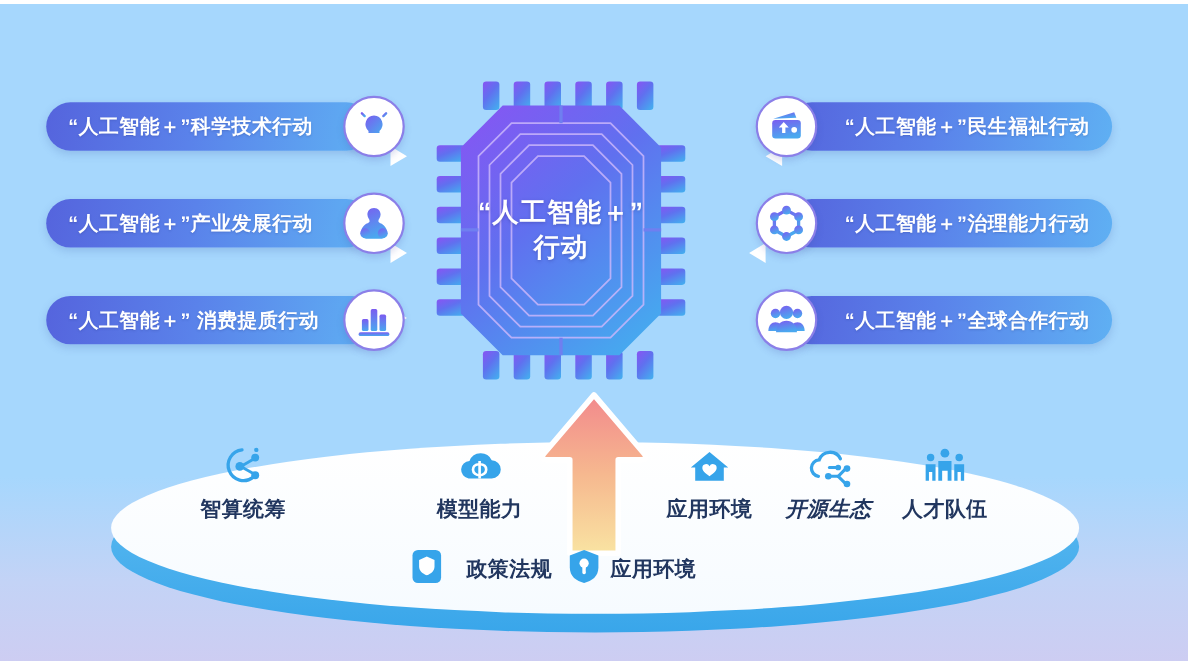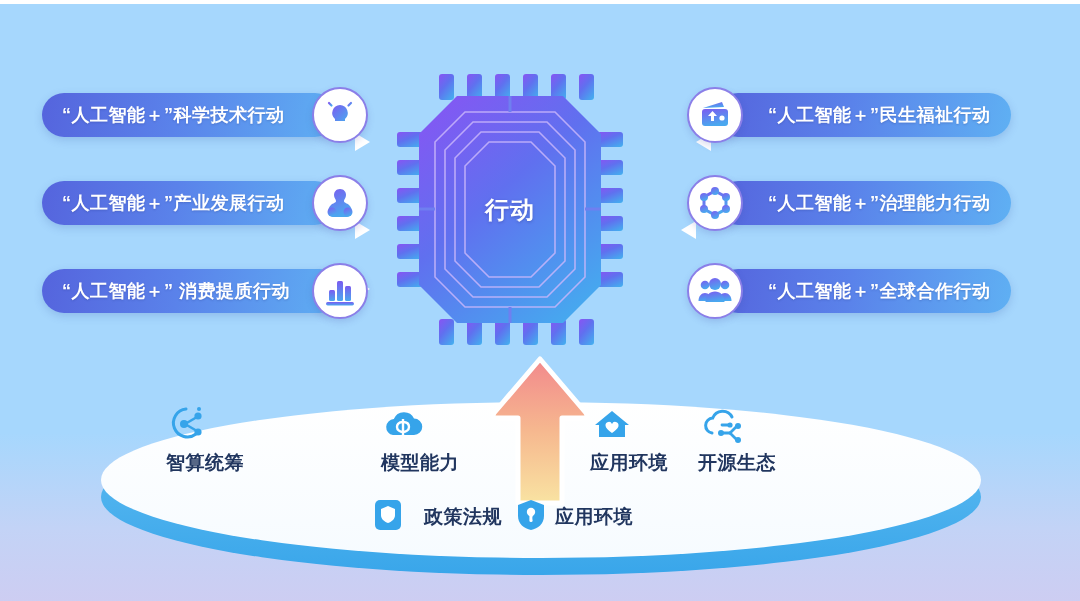--- a/index.html
+++ b/index.html
@@ -57,21 +57,21 @@
     border-top:9px solid transparent;border-bottom:9px solid transparent;
     border-right:15px solid #ffffff;
   }
 
   
   #arrow{position:absolute;left:486px;top:355px;}
 
   
   #disc{position:absolute;left:96px;top:385px;width:890px;height:200px;}
   #base-items{position:absolute;left:96px;top:385px;width:890px;height:200px;}
-  .bi{position:absolute;display:flex;flex-direction:column;align-items:flex-start;width:110px;}
+  .bi{position:absolute;display:flex;flex-direction:column;align-items:center;width:110px;}
   .bi .ico{height:44px;display:flex;align-items:flex-end;justify-content:center;}
   .bi .lbl{margin-top:5px;font-size:19px;font-weight:bold;color:#21365f;white-space:nowrap;letter-spacing:.5px;}
   .bi2{position:absolute;display:flex;flex-direction:row;align-items:center;gap:9px;}
   .bi2 .lbl{font-size:19px;font-weight:bold;color:#21365f;white-space:nowrap;letter-spacing:.5px;}
 </style>
 </head>
 <body>
 
 <div id="stage">
 
@@ -149,20 +149,21 @@
         <path d="M94 70 H136 L160 94 V181 L136 205 H94 L70 181 V94 Z"></path>
       </g>
       <g stroke="#6f7ff0" stroke-width="3">
         <line x1="115" y1="24" x2="115" y2="40"></line>
           <line x1="115" y1="235" x2="115" y2="251"></line>
         <line x1="24" y1="137" x2="40" y2="137"></line>
           <line x1="190" y1="137" x2="206" y2="137"></line>
       </g>
     </svg>
     <div id="chip-text">
+      <div class="l1">“人工智能＋”</div>
       <div class="l2">行动</div>
     </div>
   </div>
 
   <div class="pill pill-l" style="left:42px;top:93px;">
     <span class="txt">“人工智能＋”科学技术行动</span>
   </div>
   <div class="tail tail-r" style="left:355px;top:133px;"></div>
   <div class="badge" style="left:312px;top:87px;">
     <svg width="36" height="36" viewBox="0 0 36 36">
@@ -333,41 +334,56 @@
     <div class="bi" style="left:494px;top:16px;">
       <div class="ico">
         <svg width="44" height="42" viewBox="0 0 44 42">
           <path d="M22 8 L39 22 L35 22 L35 34 L9 34 L9 22 L5 22 Z" fill="#36a4ea"></path>
           <path d="M22 30 c-4 -3 -6.5 -5 -6.5 -7.5 a3.4 3.4 0 0 1 6.5 -1.6 a3.4 3.4 0 0 1 6.5 1.6 c0 2.5 -2.5 4.5 -6.5 7.5 z" fill="#fff"></path>
         </svg>
       </div>
       <div class="lbl">应用环境</div>
     </div>
 
-    <div class="bi" style="left:602px;top:16px;">
+    <div class="bi" style="left:602px;top:16px;font-style:italic;">
       <div class="ico">
         <svg width="46" height="42" viewBox="0 0 46 42">
           <path d="M14 30 a7.5 7.5 0 0 1 0.7 -14.9 A10.5 10.5 0 0 1 34 14" fill="none" stroke="#36a4ea" stroke-width="3" stroke-linecap="round"></path>
           <g stroke="#36a4ea" stroke-width="2.8" stroke-linecap="round" fill="none">
             <path d="M24 30 L32 30"></path>
               <path d="M32 30 L38 24"></path>
               <path d="M32 30 L38 36"></path>
             <path d="M24 22 L30 22"></path>
           </g>
           <g fill="#36a4ea">
             <circle cx="40" cy="23" r="3"></circle>
               <circle cx="40" cy="37" r="3"></circle>
             <circle cx="32" cy="22" r="2.6"></circle>
               <circle cx="23" cy="30" r="3"></circle>
           </g>
         </svg>
       </div>
       <div class="lbl">开源生态</div>
     </div>
 
+    <div class="bi" style="left:708px;top:16px;">
+      <div class="ico">
+        <svg width="46" height="42" viewBox="0 0 46 42">
+          <g fill="#36a4ea">
+            <circle cx="10" cy="13" r="3.4"></circle>
+              <path d="M5.5 19 h9 v15 h-3 v-8 h-3 v8 h-3 z"></path>
+            <circle cx="36" cy="13" r="3.4"></circle>
+              <path d="M31.5 19 h9 v15 h-3 v-8 h-3 v8 h-3 z"></path>
+            <circle cx="23" cy="9" r="4"></circle>
+              <path d="M17 16 h12 v18 h-3.5 v-9 h-5 v9 h-3.5 z"></path>
+          </g>
+        </svg>
+      </div>
+      <div class="lbl">人才队伍</div>
+    </div>
 
     <div class="bi2" style="left:277px;top:113px;gap:21px;">
       <div>
         <svg width="30" height="34" viewBox="0 0 30 34">
           <rect x="2" y="2" width="26" height="30" rx="5" fill="#36a4ea"></rect>
           <path d="M15 8 l7 3 v6 c0 4 -3 6.5 -7 8 c-4 -1.5 -7 -4 -7 -8 v-6 z" fill="#fff"></path>
         </svg>
       </div>
       <div class="lbl">政策法规</div>
     </div>

